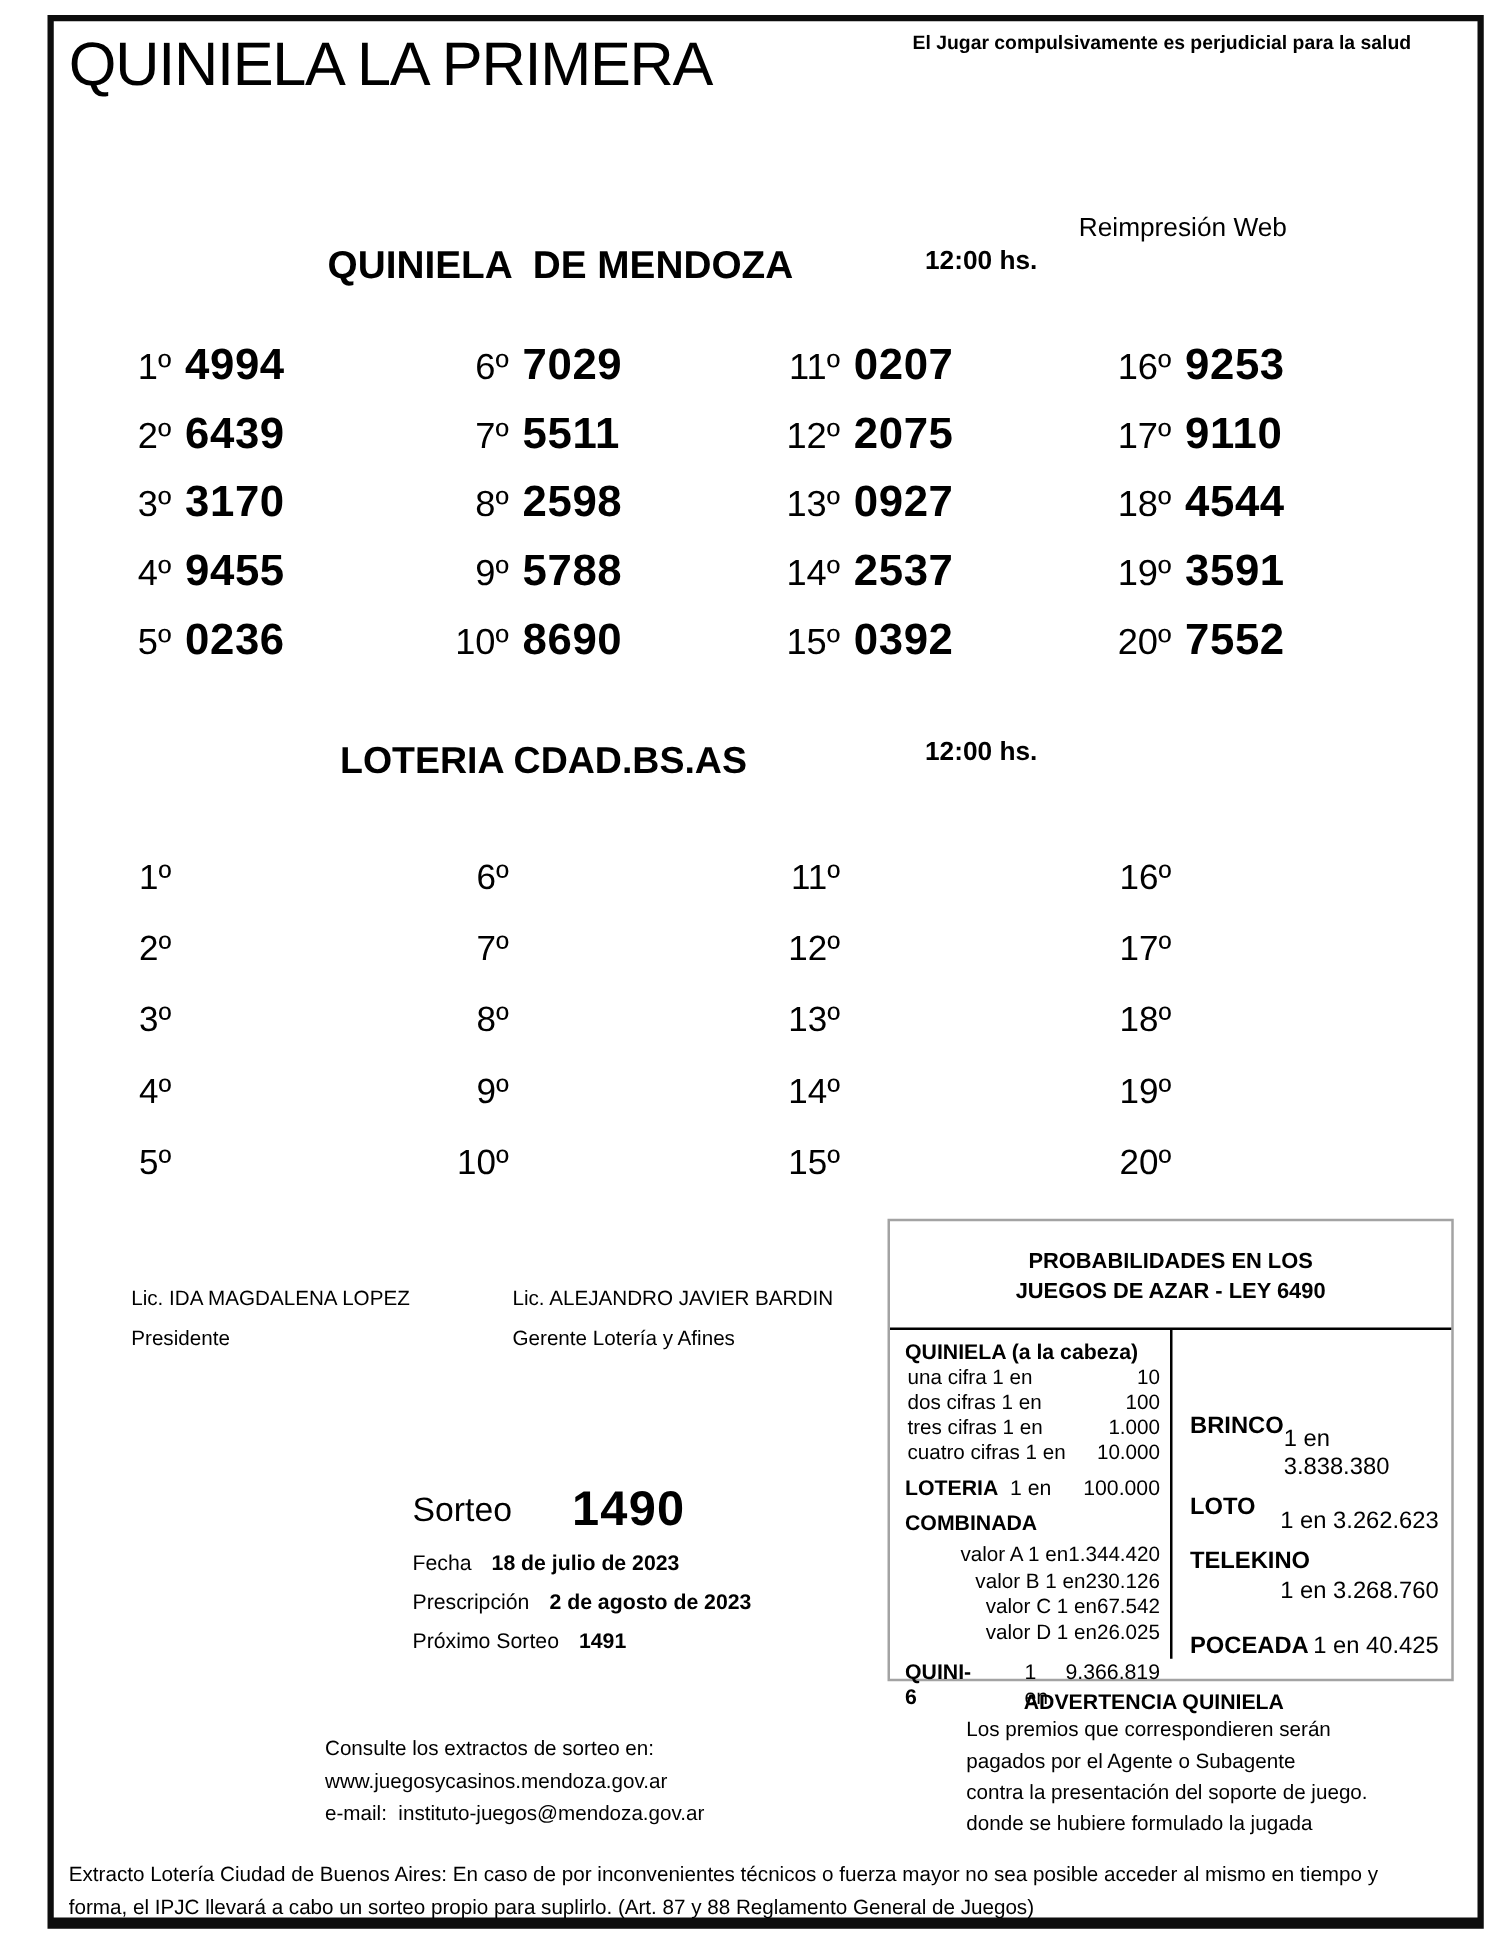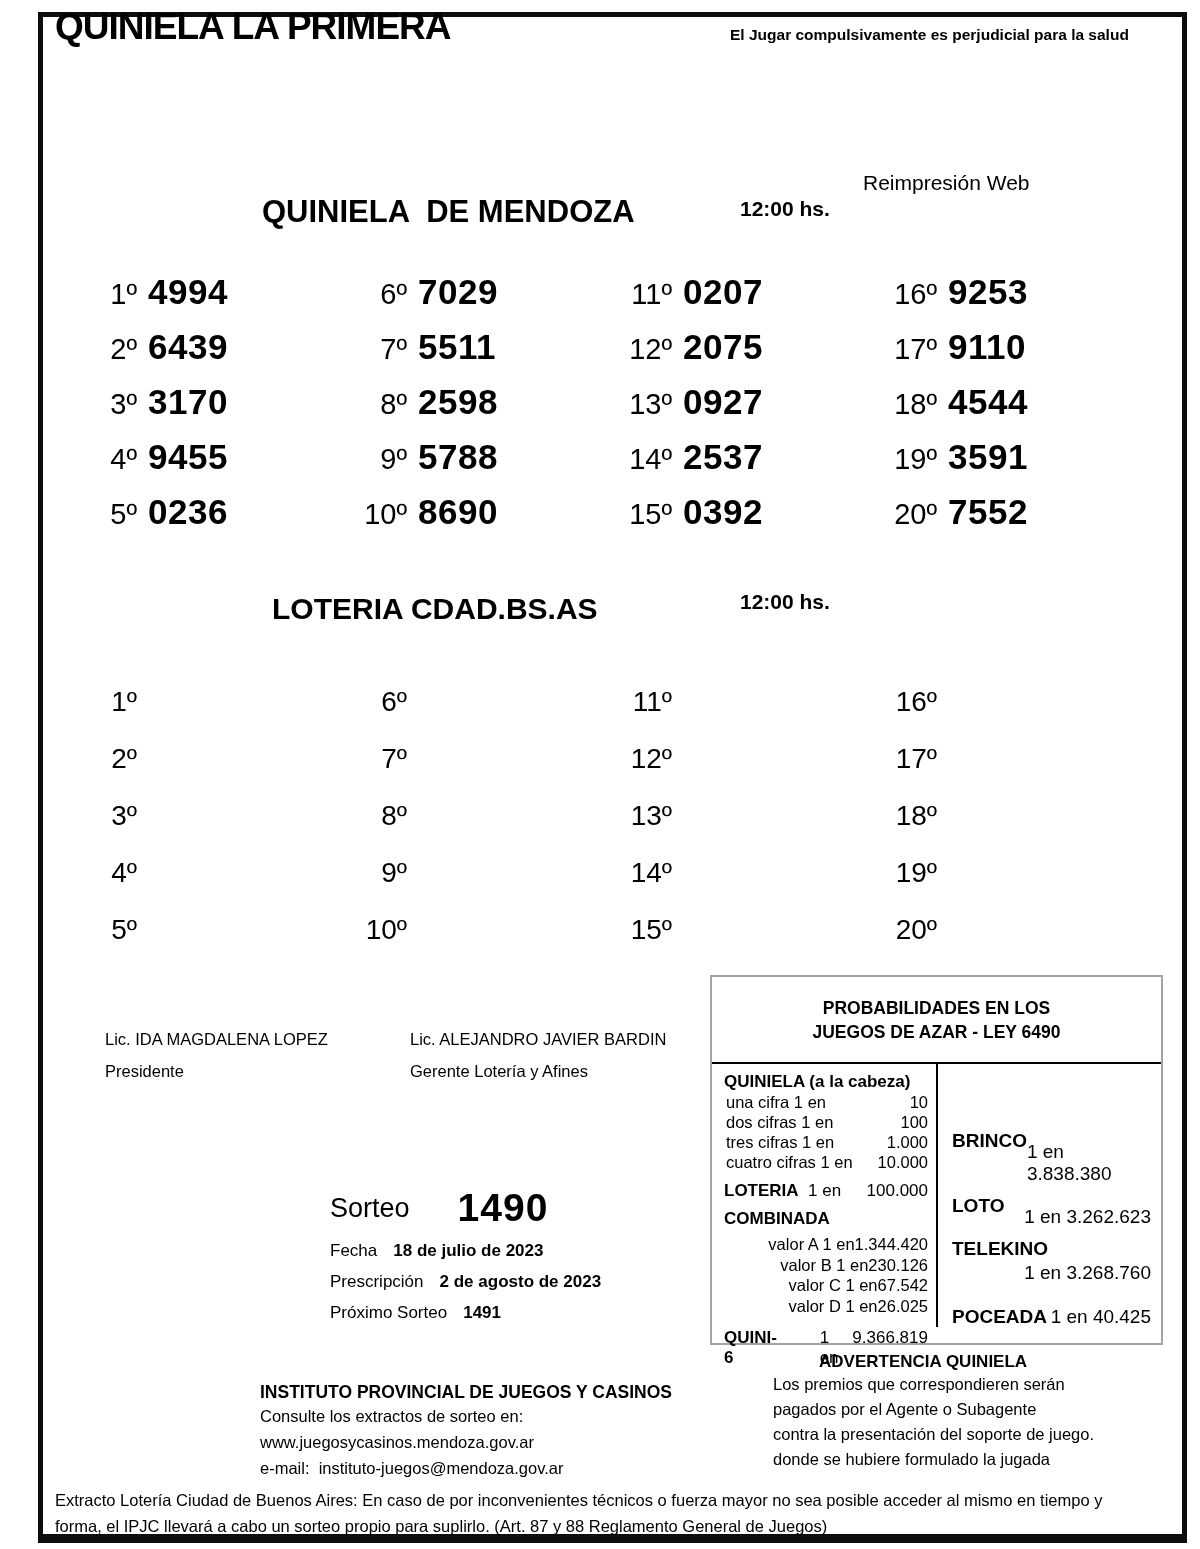--- a/index.html
+++ b/index.html
@@ -8,21 +8,21 @@
     font-family:"Liberation Sans", sans-serif;position:relative;overflow:hidden;
   }
   .frame{
     position:absolute;left:38px;top:12px;width:1149px;height:1531px;
     border:5px solid #0d0d0d;border-bottom:9px solid #0d0d0d;box-sizing:border-box;
     pointer-events:none;
   }
   .abs{position:absolute;}
 
   
-  .main-title{left:55px;top:6px;font-size:37px;font-weight:bold;letter-spacing:-1px;white-space:pre;}
+  .main-title{left:55px;top:24px;font-size:49px;font-weight:normal;letter-spacing:-1px;white-space:pre;}
   .health-warning{left:730px;top:26px;font-size:15.5px;font-weight:bold;}
 
   
   .mendoza-title{left:262px;top:194px;font-size:31px;font-weight:bold;white-space:pre;}
   .mendoza-time{left:740px;top:197px;font-size:21px;font-weight:bold;}
   .reprint{left:863px;top:171px;font-size:21px;font-weight:normal;}
   .bsas-title{left:272px;top:592px;font-size:30px;font-weight:bold;}
   .bsas-time{left:740px;top:590px;font-size:21px;font-weight:bold;}
 
   
@@ -347,21 +347,20 @@
   <div class="sorteo-row">
     <span class="sorteo-label">Sorteo</span>
     <span class="sorteo-number">1490</span>
   </div>
   <div class="d-row"><span>Fecha</span><span class="d-val">18 de julio de 2023</span></div>
   <div class="d-row"><span>Prescripción</span><span class="d-val">2 de agosto de 2023</span></div>
   <div class="d-row"><span>Próximo Sorteo</span><span class="d-val">1491</span></div>
 </div>
 
 <div class="abs institute">
-  <div class="inst-name">INSTITUTO PROVINCIAL DE JUEGOS Y CASINOS</div>
   <div class="inst-line">Consulte los extractos de sorteo en:</div>
   <div class="inst-line">www.juegosycasinos.mendoza.gov.ar</div>
   <div class="inst-line">e-mail:  instituto-juegos@mendoza.gov.ar</div>
 </div>
 
 <div class="abs advertencia">
   <div class="adv-title">ADVERTENCIA QUINIELA</div>
   <div class="adv-line">Los premios que correspondieren serán</div>
   <div class="adv-line">pagados por el Agente o Subagente</div>
   <div class="adv-line">contra la presentación del soporte de juego.</div>

